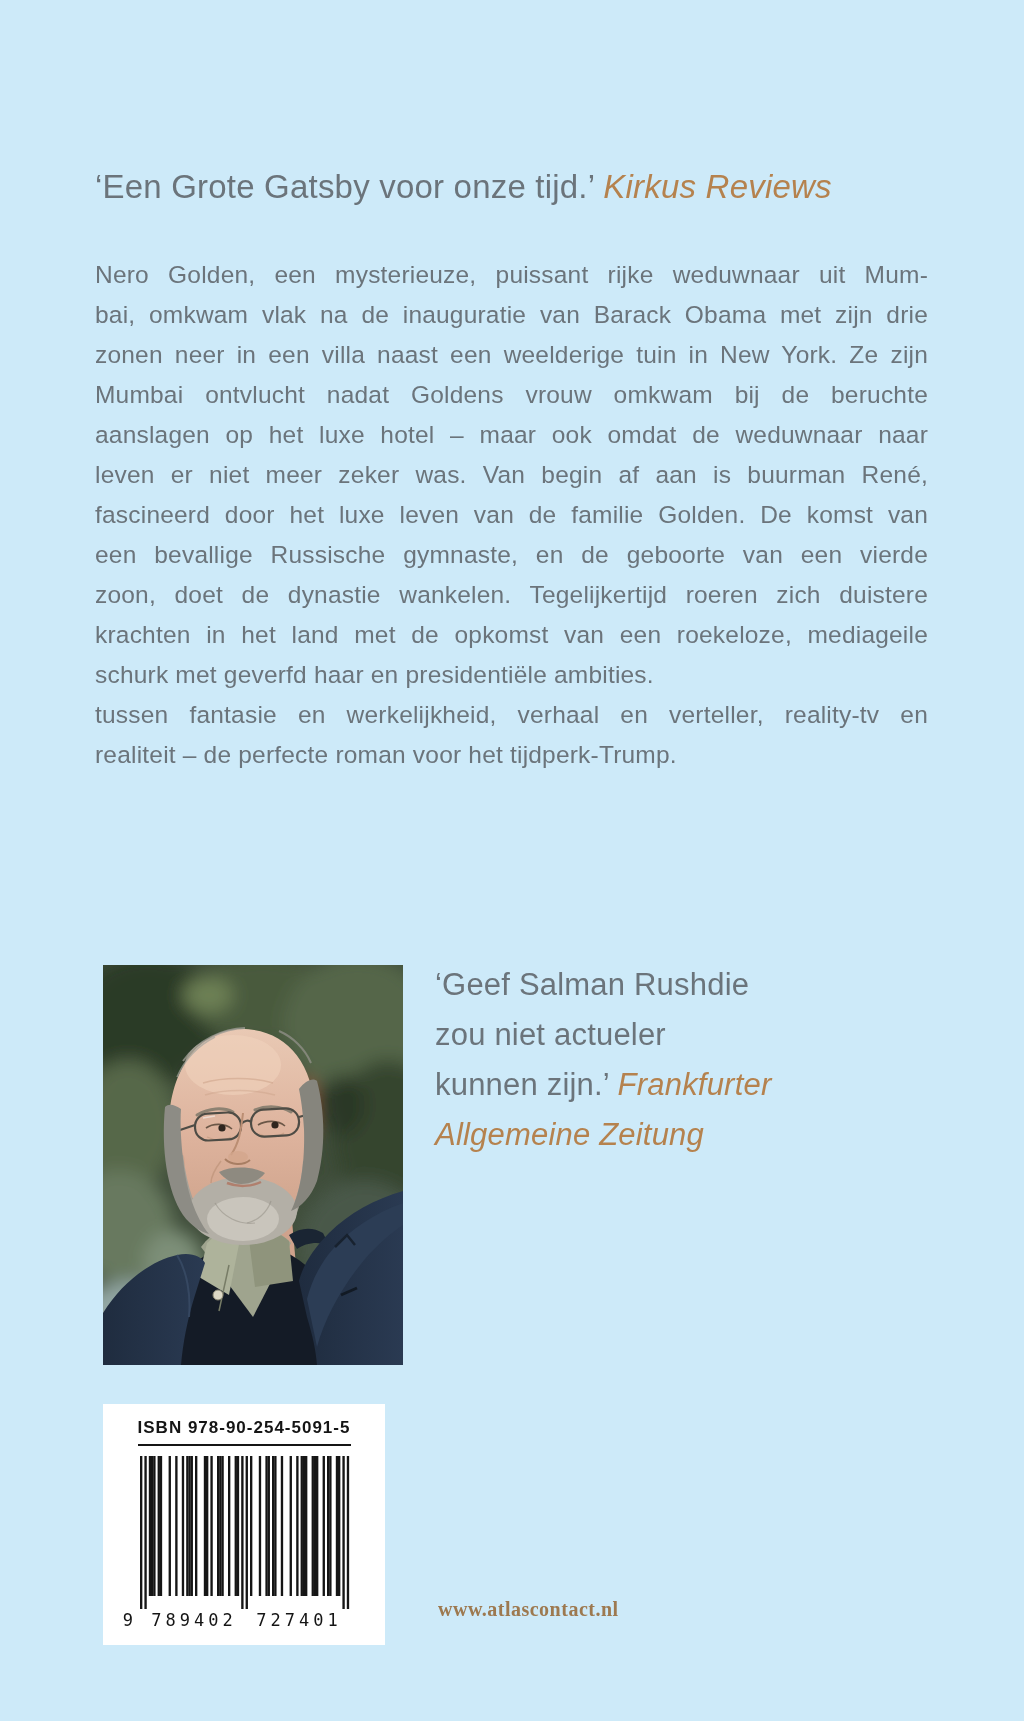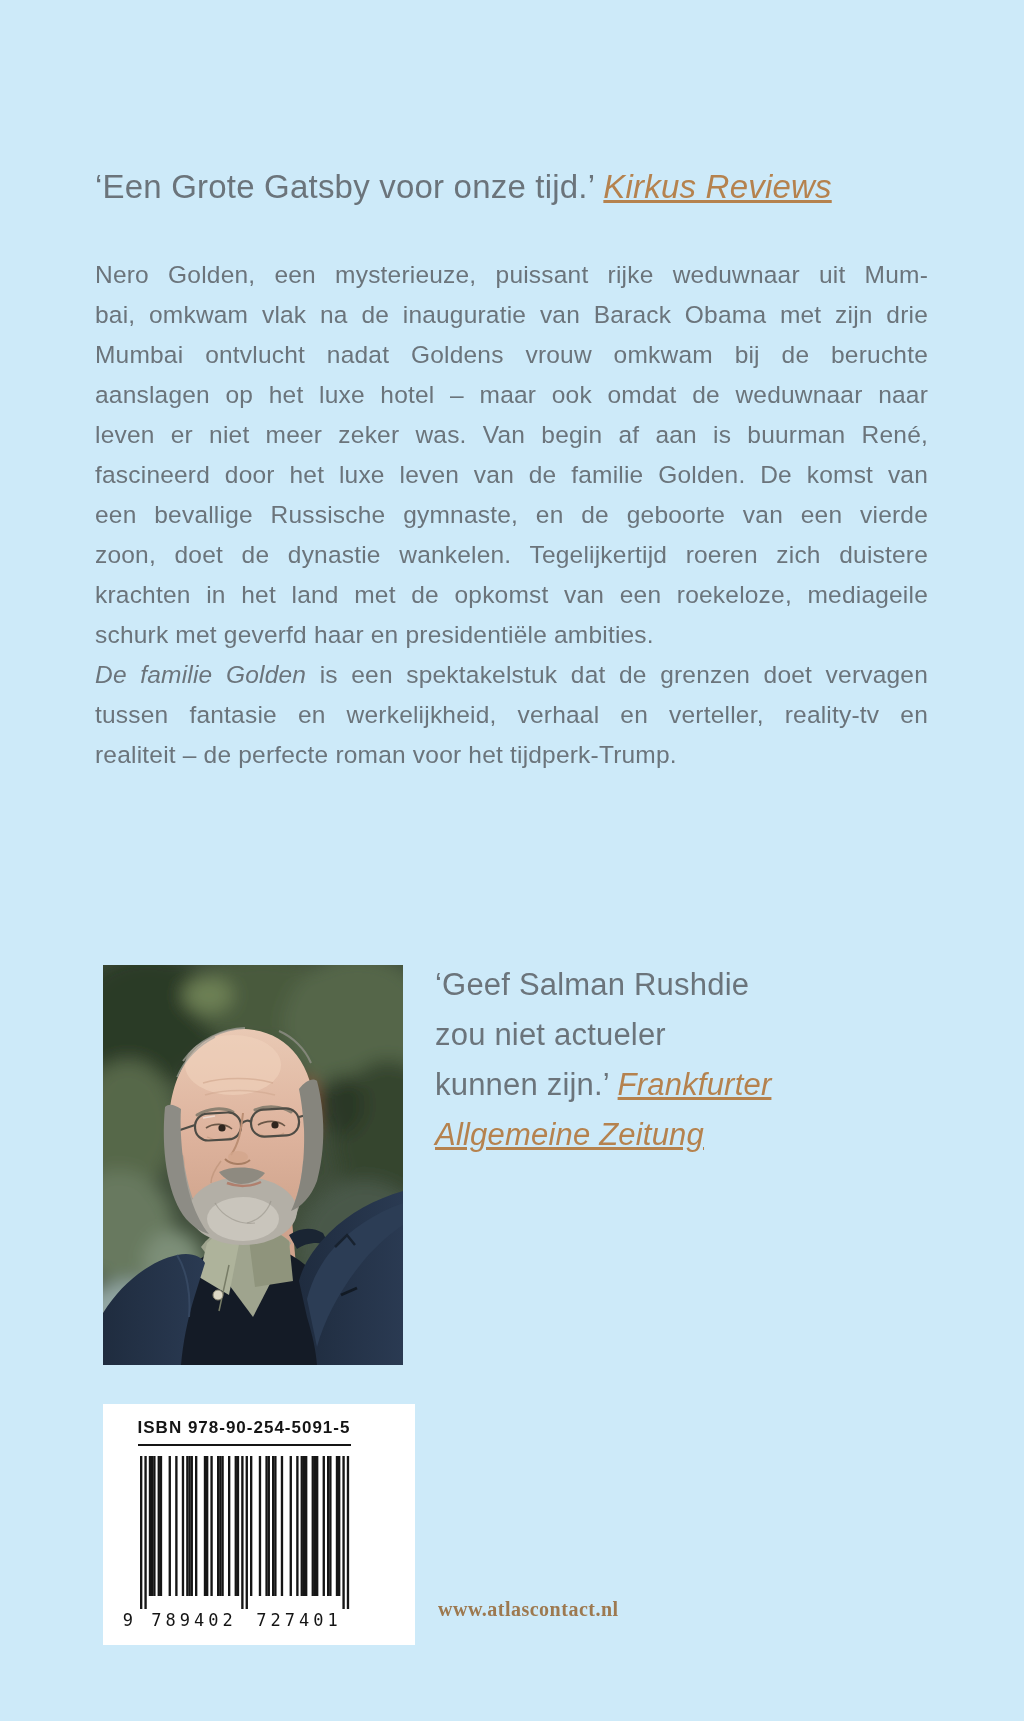--- a/index.html
+++ b/index.html
@@ -16,37 +16,37 @@
   .top-quote .accent{color:var(--accent);font-style:italic;}
 
   .synopsis{
     position:absolute;left:95px;top:255px;width:833px;
     font-size:24.5px;color:var(--text);letter-spacing:.2px;
   }
   .tline{height:40px;line-height:40px;white-space:nowrap;}
   .synopsis .tline{white-space:normal;}
   .tline.just{text-align:justify;text-align-last:justify;}
   .em{font-style:italic;}
-  .accent{color:var(--accent);text-decoration:underline;}
+  .accent{color:var(--accent);}
 
   .photo{
     position:absolute;left:103px;top:965px;width:300px;height:400px;
     overflow:hidden;background:#3f4d3a;
   }
   .photo svg{display:block;}
 
   .author-quote{
     position:absolute;left:435px;top:960px;width:440px;
     font-size:31px;color:var(--text);letter-spacing:.2px;
   }
   .author-quote .tline{height:50px;line-height:50px;}
   .author-quote .accent{font-style:italic;}
 
   .barcode-box{
-    position:absolute;left:103px;top:1404px;width:312px;height:241px;
+    position:absolute;left:103px;top:1404px;width:282px;height:241px;
     background:#ffffff;
   }
   .isbn{
     position:absolute;left:0;top:14px;width:282px;text-align:center;
     font-size:17px;font-weight:700;letter-spacing:1px;color:#151515;
   }
   .isbn-rule{
     position:absolute;left:35px;top:40px;width:213px;height:2px;background:#151515;
   }
   .barcode-box svg{position:absolute;left:0;top:52px;}
@@ -60,29 +60,29 @@
 </head>
 <body>
 
 <div class="cover">
 
   <div class="top-quote"><span>‘Een Grote Gatsby voor onze tijd.’ </span><span class="em accent">Kirkus Reviews</span></div>
 
   <div class="synopsis">
       <div class="tline just"><span>Nero Golden, een mysterieuze, puissant rijke weduwnaar uit Mum-</span></div>
       <div class="tline just"><span>bai, omkwam vlak na de inauguratie van Barack Obama met zijn drie</span></div>
+      <div class="tline just"><span>zonen neer in een villa naast een weelderige tuin in New York. Ze zijn</span></div>
       <div class="tline just"><span>Mumbai ontvlucht nadat Goldens vrouw omkwam bij de beruchte</span></div>
       <div class="tline just"><span>aanslagen op het luxe hotel – maar ook omdat de weduwnaar naar</span></div>
       <div class="tline just"><span>leven er niet meer zeker was. Van begin af aan is buurman René,</span></div>
       <div class="tline just"><span>fascineerd door het luxe leven van de familie Golden. De komst van</span></div>
       <div class="tline just"><span>een bevallige Russische gymnaste, en de geboorte van een vierde</span></div>
       <div class="tline just"><span>zoon, doet de dynastie wankelen. Tegelijkertijd roeren zich duistere</span></div>
       <div class="tline just"><span>krachten in het land met de opkomst van een roekeloze, mediageile</span></div>
       <div class="tline"><span>schurk met geverfd haar en presidentiële ambities.</span></div>
-      <div class="tline just"><span class="em">De familie Golden</span><span> is een spektakelstuk dat de grenzen doet vervagen</span></div>
       <div class="tline just"><span>tussen fantasie en werkelijkheid, verhaal en verteller, reality-tv en</span></div>
       <div class="tline"><span>realiteit – de perfecte roman voor het tijdperk-Trump.</span></div>
     </div>
 
   <div class="photo">
     <svg viewBox="0 0 300 400" width="300" height="400">
       <defs>
         <filter id="b9" x="-30%" y="-30%" width="160%" height="160%">
             <feGaussianBlur stdDeviation="9"></feGaussianBlur>
           </filter>

